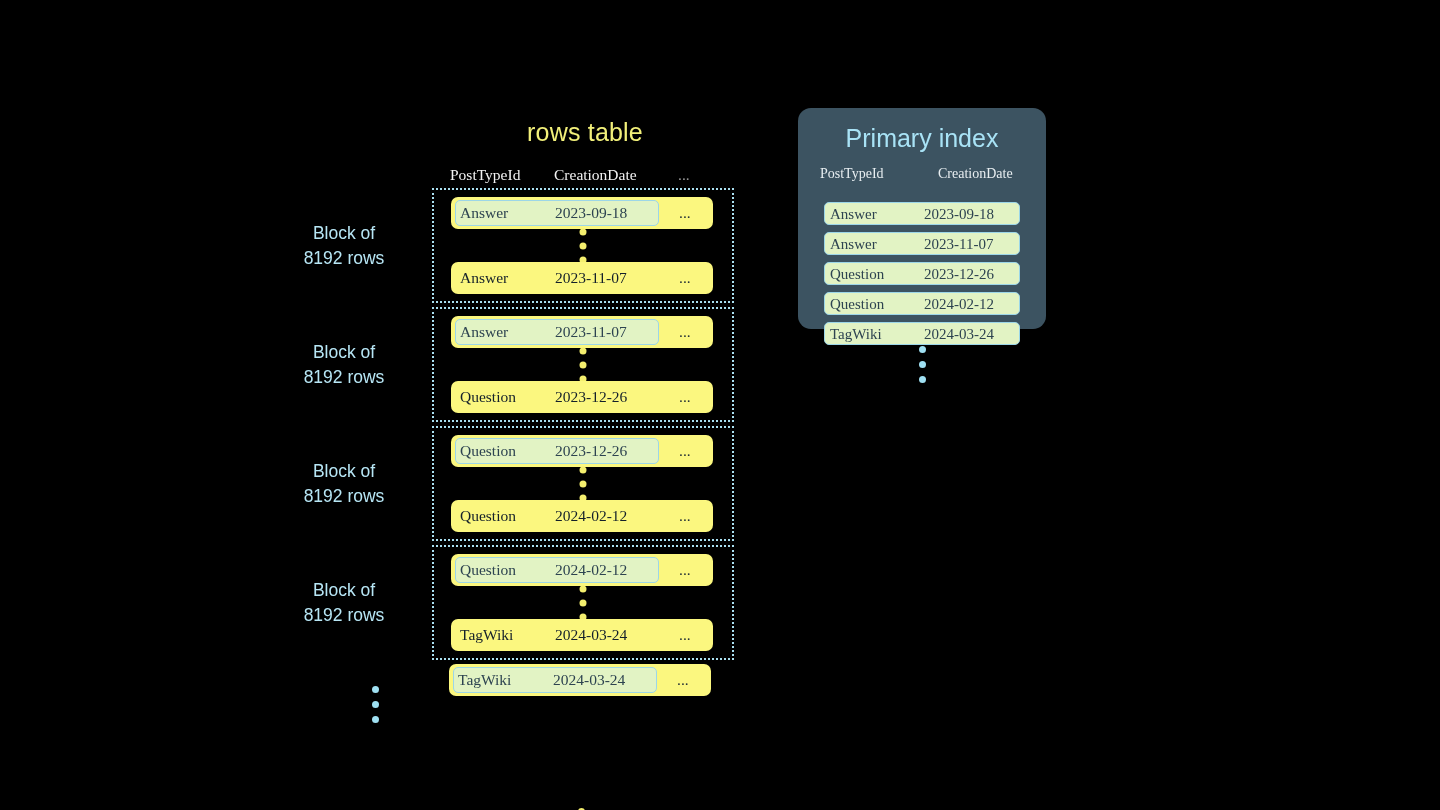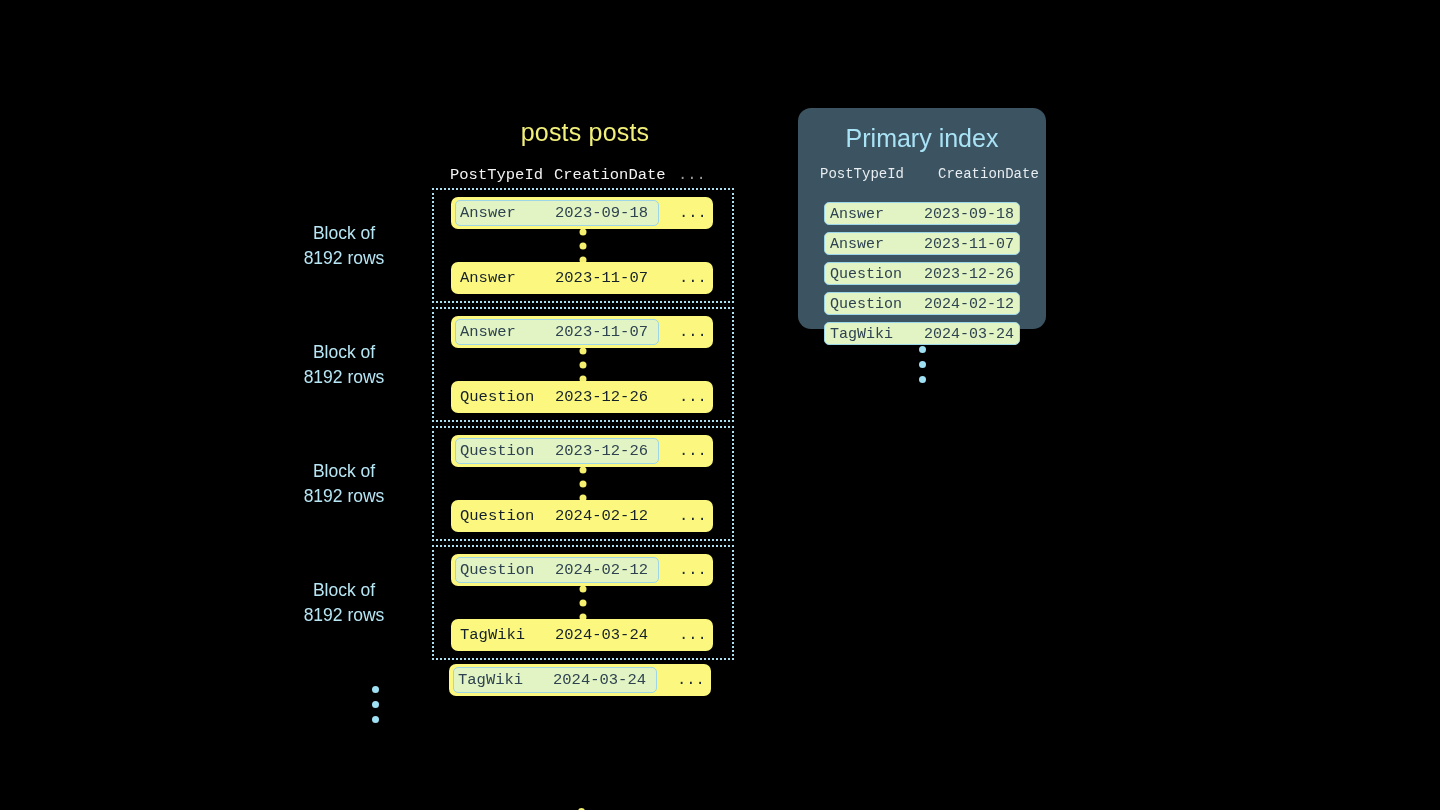--- a/index.html
+++ b/index.html
@@ -11,21 +11,21 @@
   body {
     width: 1440px;
     height: 810px;
     position: relative;
     overflow: hidden;
     font-family: "Liberation Sans", sans-serif;
     -webkit-font-smoothing: antialiased;
   }
 
   
-  .mono { font-family: Liberation Mono, monospace; }
+  .mono { font-family: Liberation Serif, serif; }
 
   
   #posts-table {
     position: absolute;
     left: 330px;
     top: 118px;
     width: 410px;
   }
   .table-title {
     position: absolute;
@@ -255,21 +255,21 @@
   #index-dots .dot {
     width: 7px; height: 7px; border-radius: 50%;
     background: #9fe0f2;
   }
 </style>
 </head>
 <body>
 
 <div id="posts-table">
 
-  <div class="table-title">posts posts</div>
+  <div class="table-title">rows table</div>
 
   <div class="col-head-row">
     <span class="col-head c1 mono">PostTypeId</span>
     <span class="col-head c2 mono">CreationDate</span>
     <span class="col-head c3 mono">...</span>
   </div>
 
   <div id="blocks">
 
     <div class="block">

